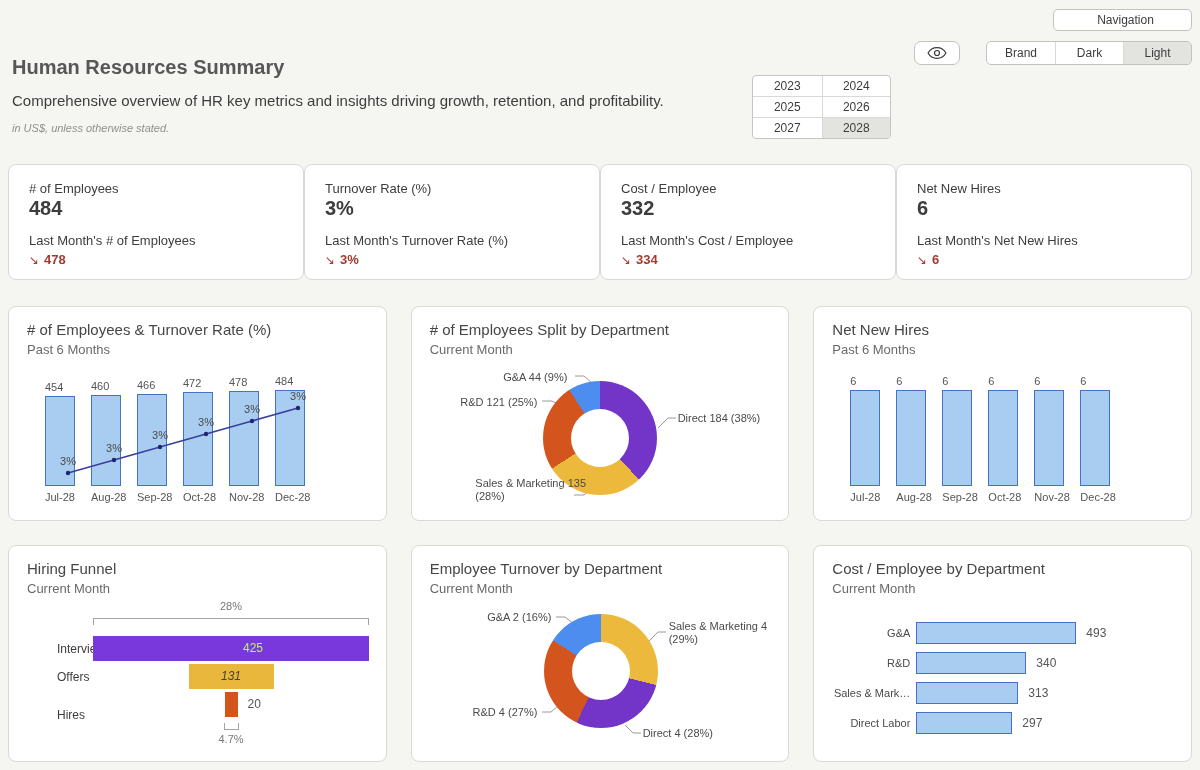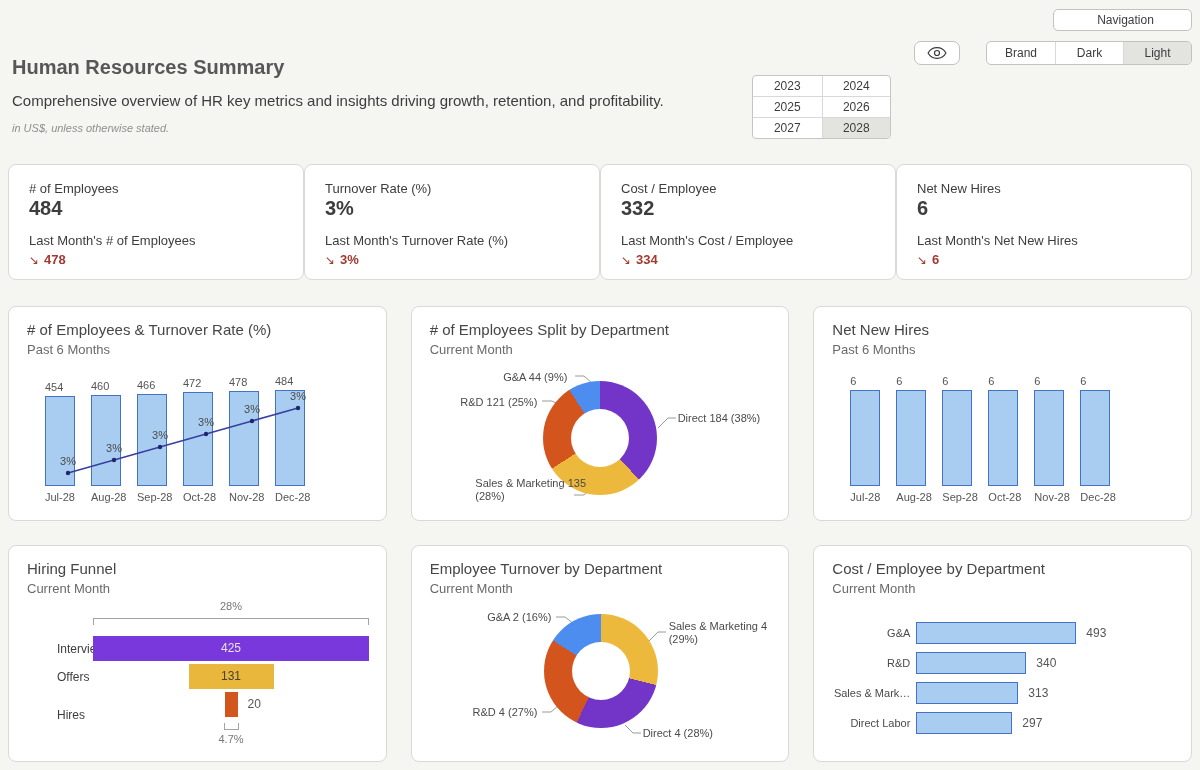--- a/index.html
+++ b/index.html
@@ -286,25 +286,25 @@
     </div>
 
     <div class="chart-card">
       <span class="c-title">Hiring Funnel</span>
       <span class="c-sub">Current Month</span>
       <div class="f-top-label">28%</div>
       <div class="f-top-bracket"></div>
       <div id="funnel-rows">
           <span class="f-label" style="top: 96px;">Interviews</span>
           <div class="f-bar" style="left: 84px; top: 90px; width: 276px; background: rgb(121, 56, 220);">
-            <span class="f-inval" style="color: #e5e5e5;">425</span>
+            <span class="f-inval" style="color: #bef264; padding-left: 22px;">425</span>
           </div>
           <span class="f-label" style="top: 124px;">Offers</span>
           <div class="f-bar" style="left: 179.5px; top: 118px; width: 85px; background: rgb(232, 183, 60);">
-            <span class="f-inval" style="color: rgb(71, 65, 54);">131</span>
+            <span class="f-inval" style="color: rgb(71, 65, 54); font-style: italic;">131</span>
           </div>
           <span class="f-label" style="top: 162px;">Hires</span>
           <div class="f-bar" style="left: 215.5px; top: 146px; width: 13px; background: rgb(212, 84, 30);"></div>
           <span class="f-outval" style="left: 238.5px; top: 151px;">20</span>
         </div>
       <div class="f-bot-bracket"></div>
       <div class="f-bot-label">4.7%</div>
     </div>
 
     <div class="chart-card">

